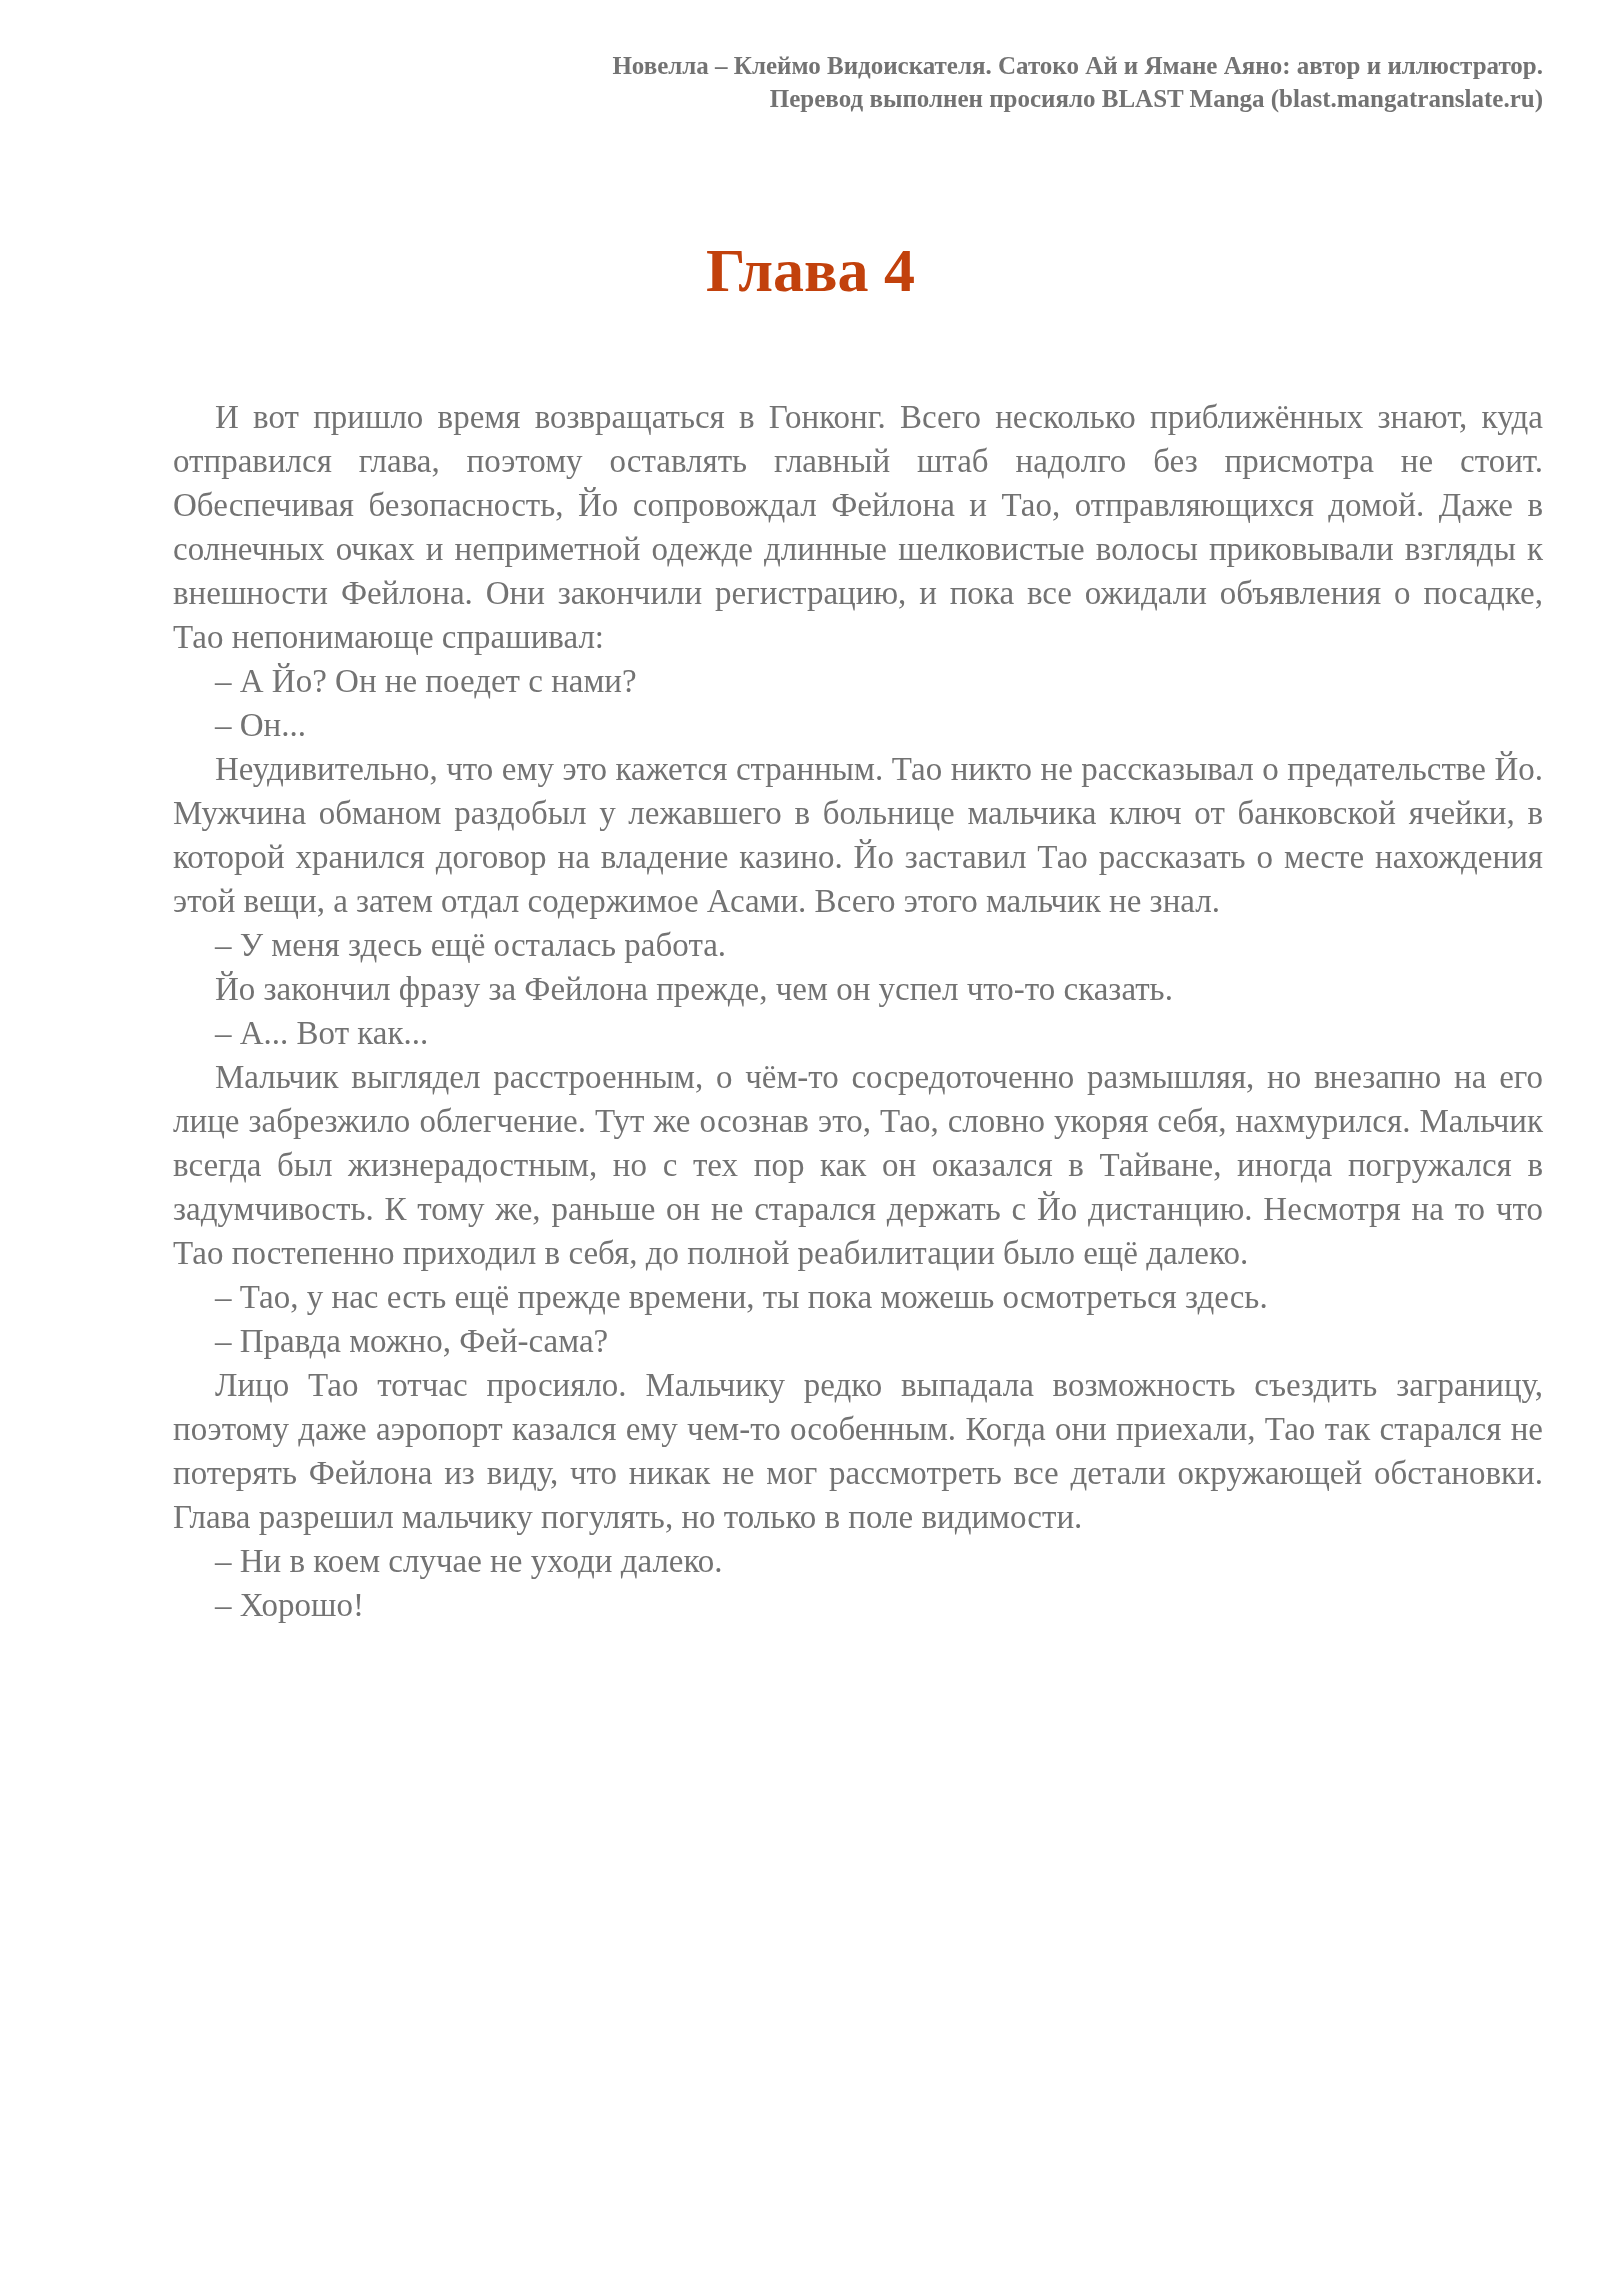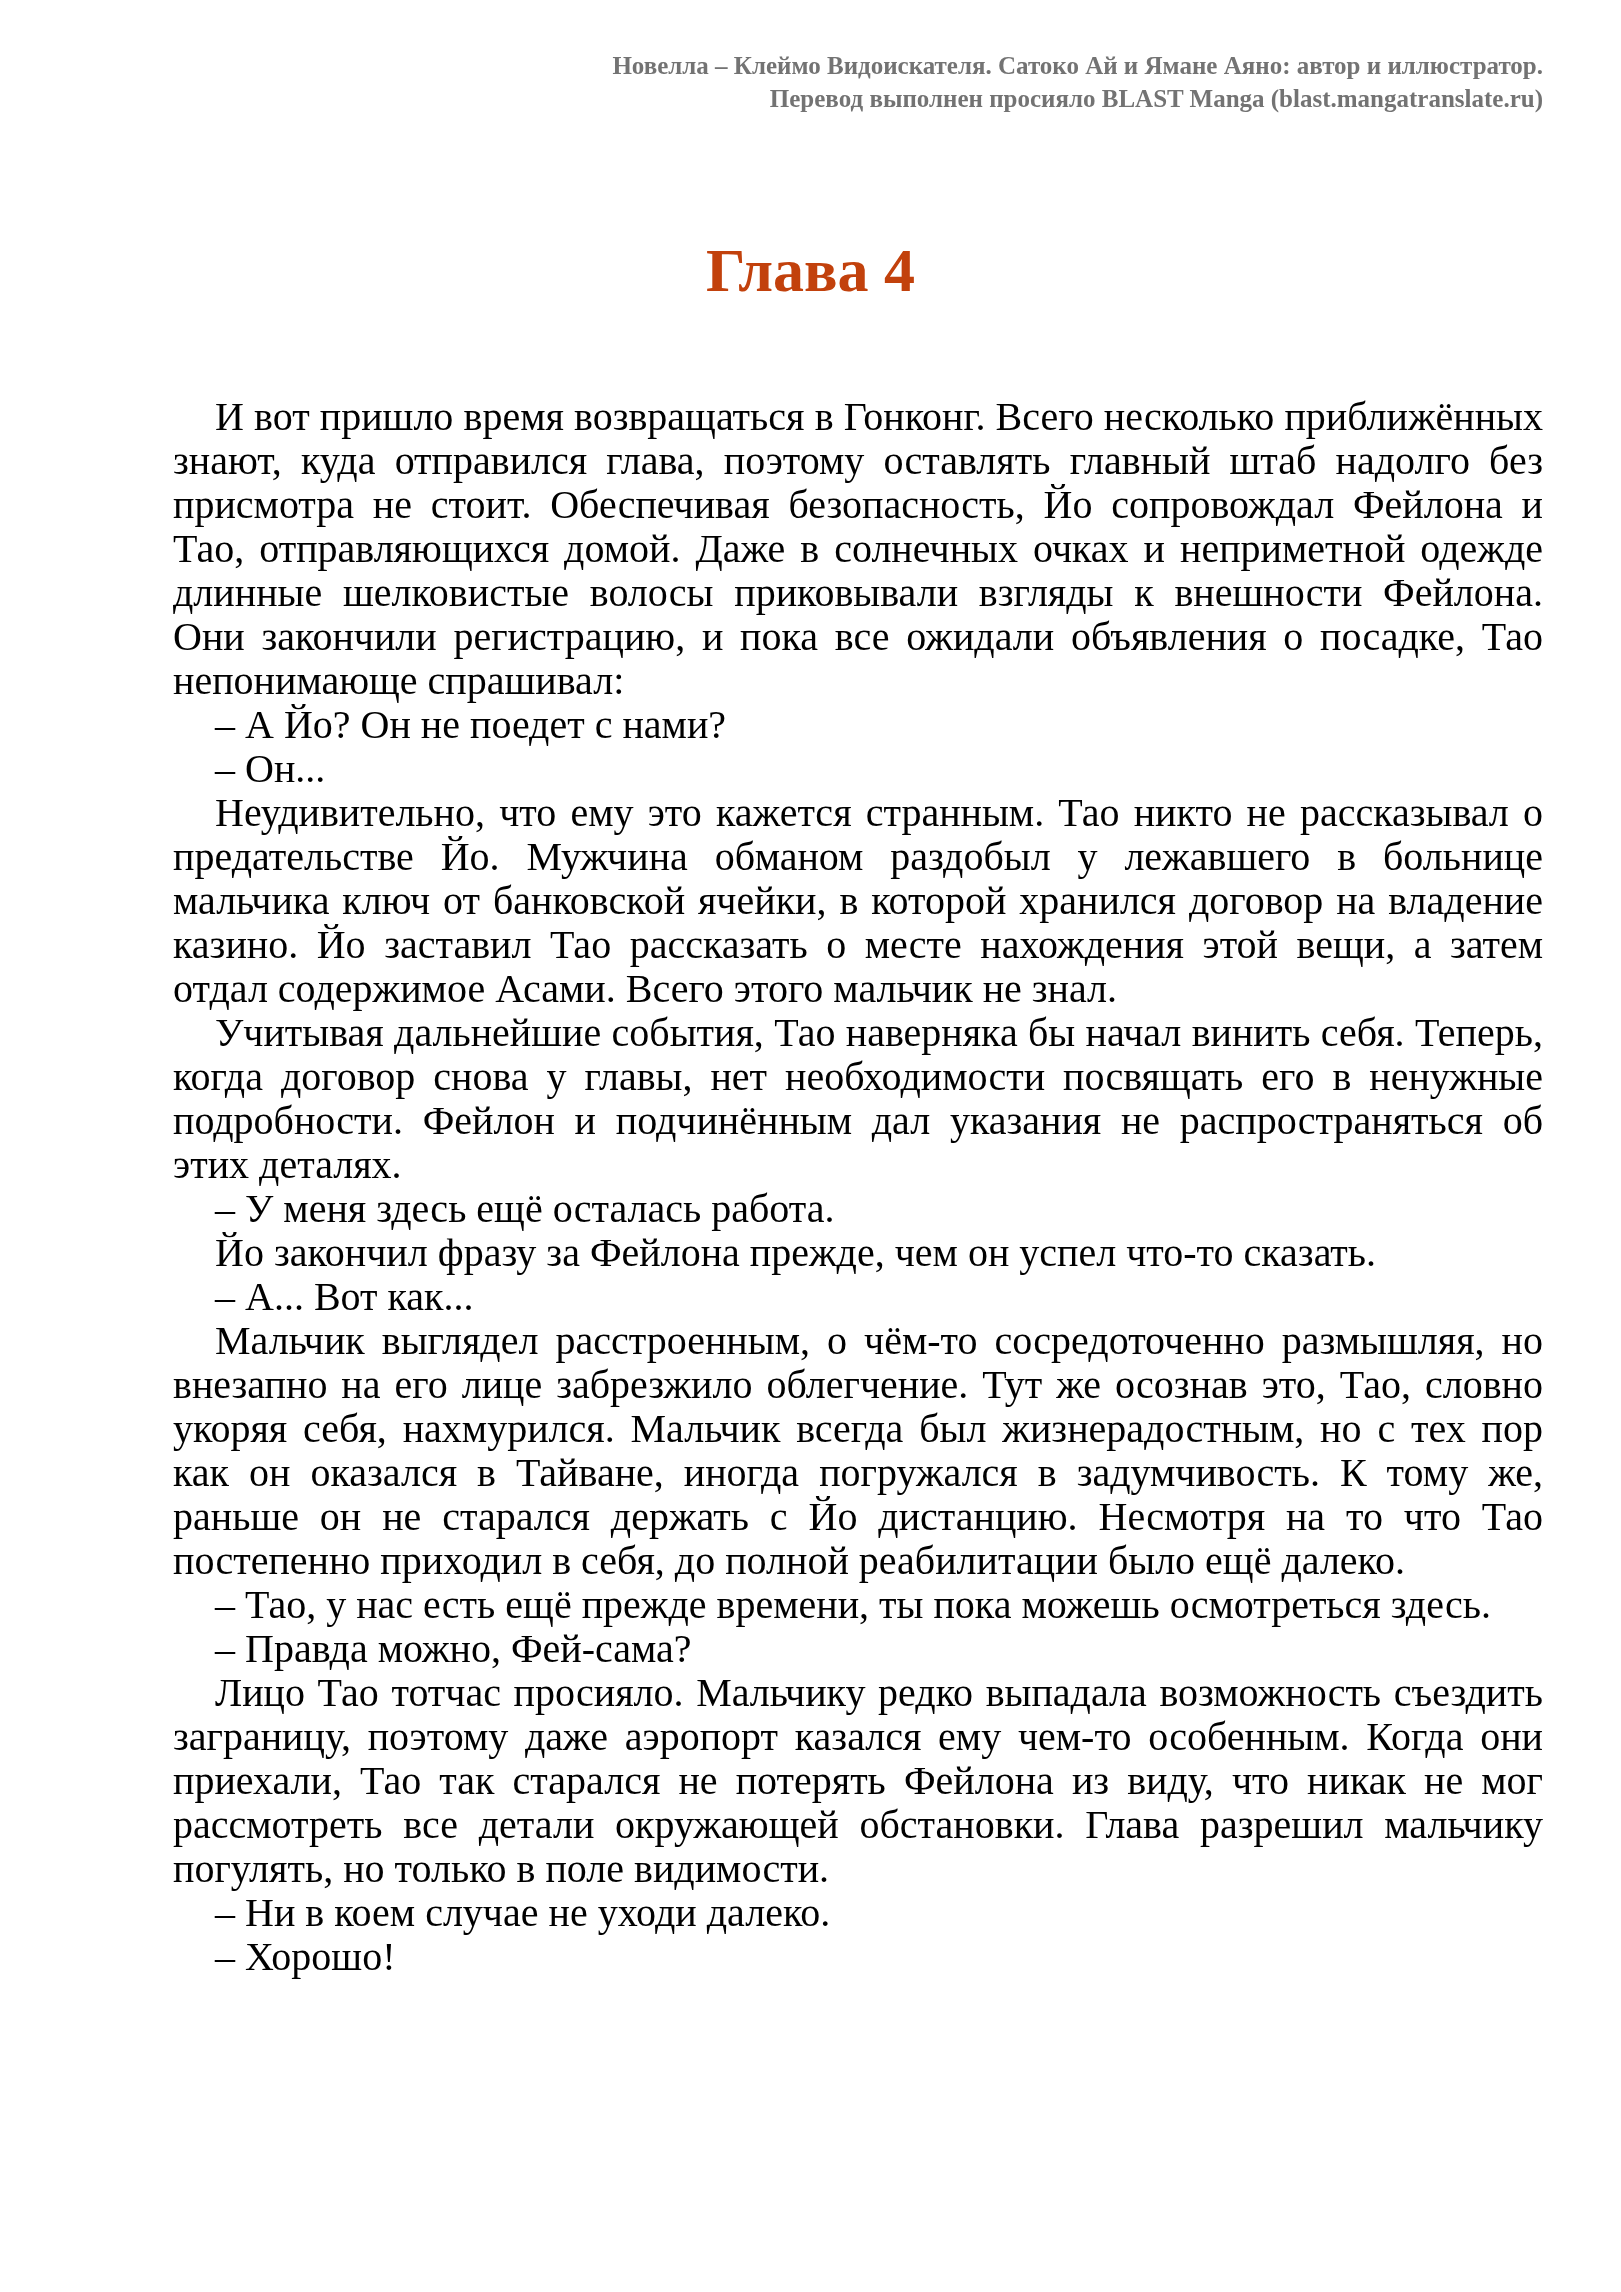--- a/index.html
+++ b/index.html
@@ -12,21 +12,21 @@
   }
   .page-header div { white-space: nowrap; }
   .chapter-title {
     position: absolute; top: 231px; left: 0; width: 1621px; text-align: center;
     font-family: "Liberation Serif", "DejaVu Serif", serif;
     font-weight: bold; font-size: 62px; line-height: 78px; margin: 0; color: #c2410c;
   }
   .body-text {
     position: absolute; top: 395px; left: 173px; width: 1370px;
     font-family: "Liberation Serif", "DejaVu Serif", serif;
-    font-size: 40px; line-height: 44px; color: #000000;
+    font-size: 33px; line-height: 44px; color: #737373;
   }
   .body-text p {
     margin: 0; text-indent: 42px; text-align: justify;
     text-align-last: left;
   }
   .body-text p.last-cut { text-align-last: justify; }
 </style>
 </head>
 <body>
 
@@ -35,21 +35,20 @@
   <div>Перевод выполнен просияло BLAST Manga (blast.mangatranslate.ru)</div>
 </div>
 
 <h1 class="chapter-title">Глава 4</h1>
 
 <div class="body-text">
   <p>И вот пришло время возвращаться в Гонконг. Всего несколько приближённых знают, куда отправился глава, поэтому оставлять главный штаб надолго без присмотра не стоит. Обеспечивая безопасность, Йо сопровождал Фейлона и Тао, отправляющихся домой. Даже в солнечных очках и неприметной одежде длинные шелковистые волосы приковывали взгляды к внешности Фейлона. Они закончили регистрацию, и пока все ожидали объявления о посадке, Тао непонимающе спрашивал:</p>
   <p>– А Йо? Он не поедет с нами?</p>
   <p>– Он...</p>
   <p>Неудивительно, что ему это кажется странным. Тао никто не рассказывал о предательстве Йо. Мужчина обманом раздобыл у лежавшего в больнице мальчика ключ от банковской ячейки, в которой хранился договор на владение казино. Йо заставил Тао рассказать о месте нахождения этой вещи, а затем отдал содержимое Асами. Всего этого мальчик не знал.</p>
-  <p>Учитывая дальнейшие события, Тао наверняка бы начал винить себя. Теперь, когда договор снова у главы, нет необходимости посвящать его в ненужные подробности. Фейлон и подчинённым дал указания не распространяться об этих деталях.</p>
   <p>– У меня здесь ещё осталась работа.</p>
   <p>Йо закончил фразу за Фейлона прежде, чем он успел что-то сказать.</p>
   <p>– А... Вот как...</p>
   <p>Мальчик выглядел расстроенным, о чём-то сосредоточенно размышляя, но внезапно на его лице забрезжило облегчение. Тут же осознав это, Тао, словно укоряя себя, нахмурился. Мальчик всегда был жизнерадостным, но с тех пор как он оказался в Тайване, иногда погружался в задумчивость. К тому же, раньше он не старался держать с Йо дистанцию. Несмотря на то что Тао постепенно приходил в себя, до полной реабилитации было ещё далеко.</p>
   <p>– Тао, у нас есть ещё прежде времени, ты пока можешь осмотреться здесь.</p>
   <p>– Правда можно, Фей-сама?</p>
   <p>Лицо Тао тотчас просияло. Мальчику редко выпадала возможность съездить заграницу, поэтому даже аэропорт казался ему чем-то особенным. Когда они приехали, Тао так старался не потерять Фейлона из виду, что никак не мог рассмотреть все детали окружающей обстановки. Глава разрешил мальчику погулять, но только в поле видимости.</p>
   <p>– Ни в коем случае не уходи далеко.</p>
   <p>– Хорошо!</p>
 </div>

